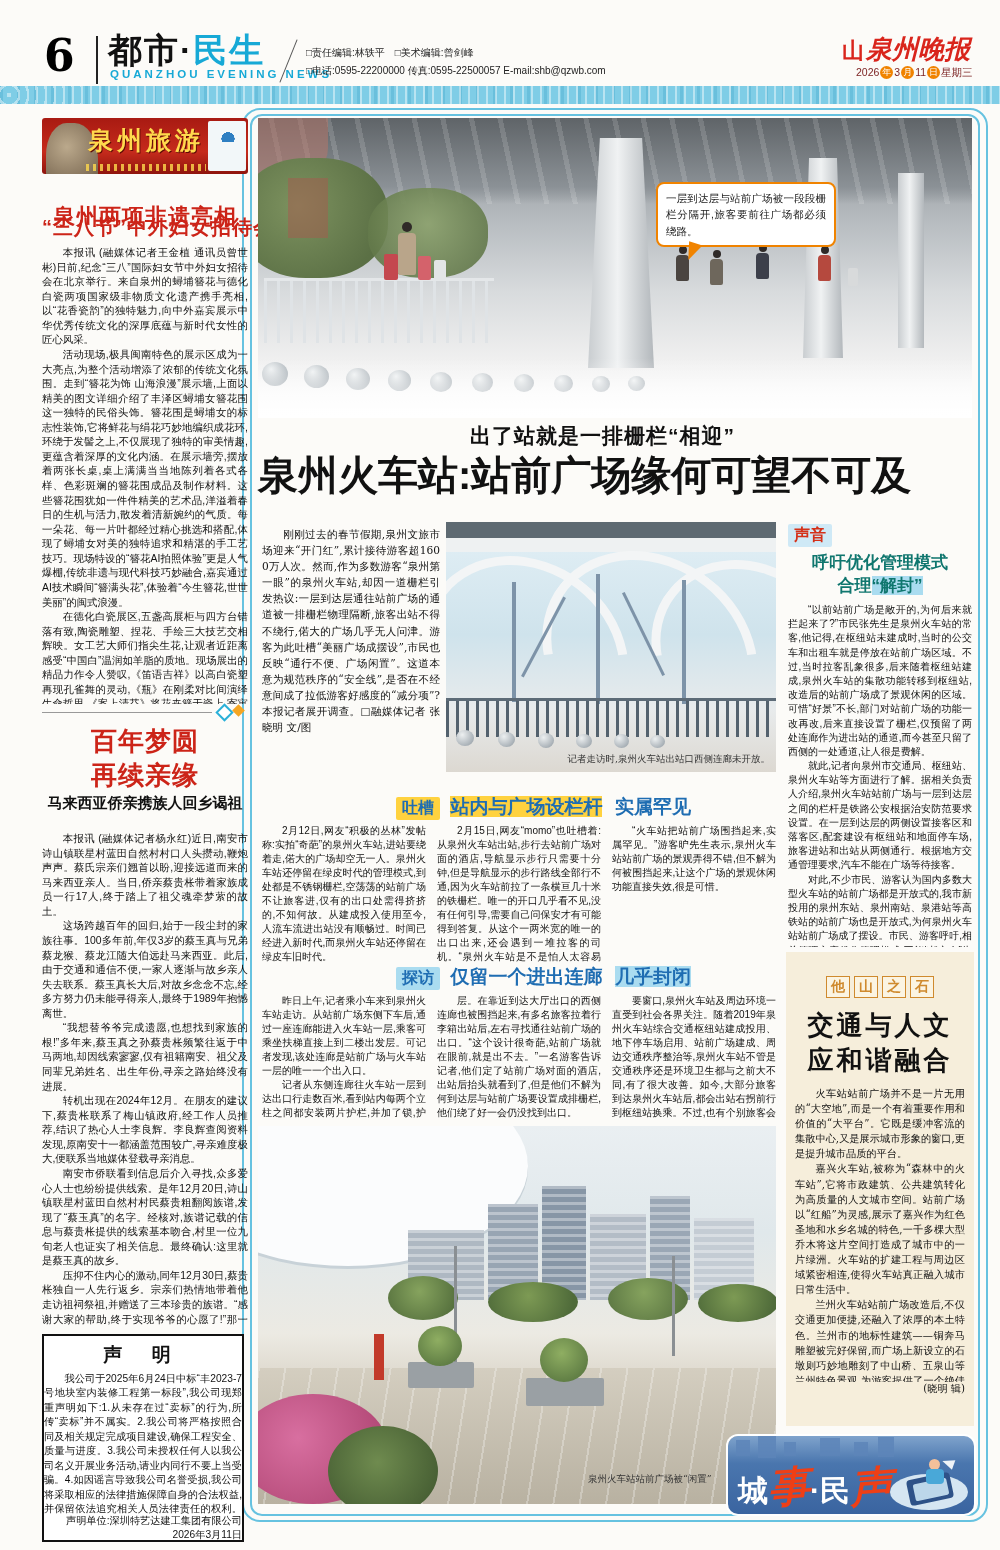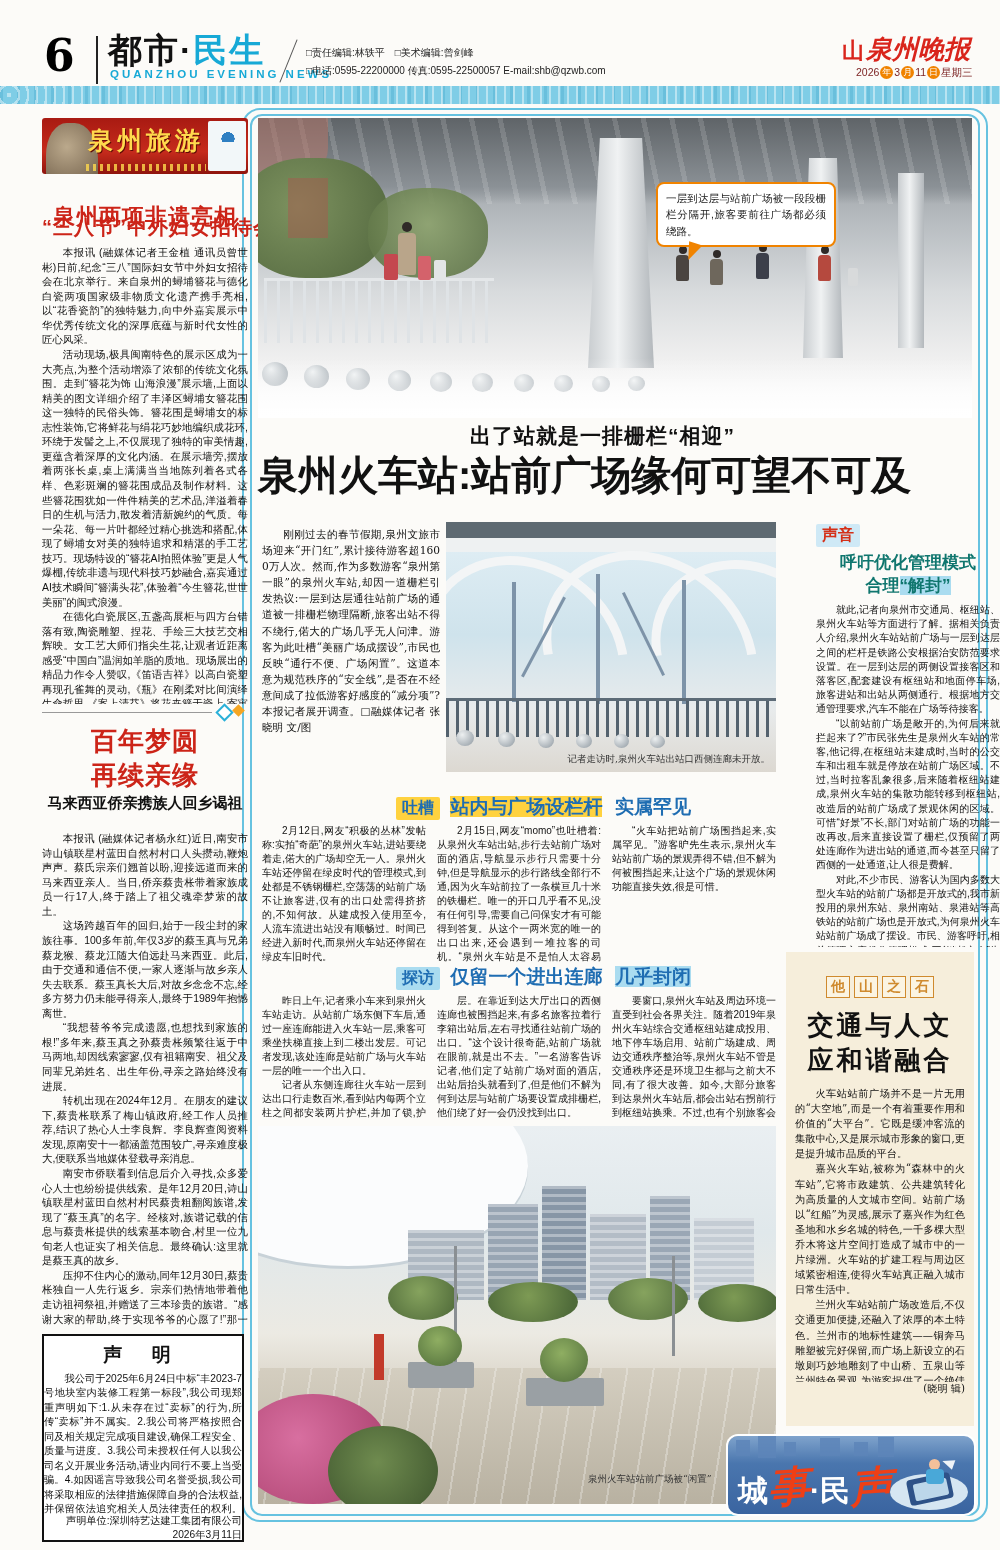--- a/index.html
+++ b/index.html
@@ -250,27 +250,27 @@
     <div class="ph2fence" style="left:0;top:176px;width:100%;height:36px;"></div>
     <div class="sph" style="left:10px;top:208px;width:18px;height:16px;"></div>
     <div class="sph" style="left:52px;top:210px;width:17px;height:15px;"></div>
     <div class="sph" style="left:92px;top:211px;width:16px;height:15px;"></div>
     <div class="sph" style="left:130px;top:212px;width:16px;height:14px;"></div>
     <div class="sph" style="left:168px;top:212px;width:15px;height:14px;"></div>
     <div class="sph" style="left:204px;top:213px;width:15px;height:13px;"></div>
     <div class="caption" style="right:6px;bottom:6px;">记者走访时,泉州火车站出站口西侧连廊未开放。</div>
   </div>
 
-  <div class="abs" style="left:788px;top:524px;width:184px;margin-left:28px;">
+  <div class="abs" style="left:788px;top:524px;width:184px;">
     <span class="chip chip-voice">声音</span>
     <div class="voice-title" style="margin-top:4px;">呼吁优化管理模式</div>
     <div class="voice-title"><span>合理</span><span class="hl-blue">“解封”</span></div>
     <div class="jus" style="margin-top:6px;height:344px;font-size:10px;line-height:1.42;">
+      <p>“以前站前广场是敞开的,为何后来就拦起来了?”市民张先生是泉州火车站的常客,他记得,在枢纽站未建成时,当时的公交车和出租车就是停放在站前广场区域。不过,当时拉客乱象很多,后来随着枢纽站建成,泉州火车站的集散功能转移到枢纽站,改造后的站前广场成了景观休闲的区域。可惜“好景”不长,部门对站前广场的功能一改再改,后来直接设置了栅栏,仅预留了两处连廊作为进出站的通道,而今甚至只留了西侧的一处通道,让人很是费解。</p>
       <p>就此,记者向泉州市交通局、枢纽站、泉州火车站等方面进行了解。据相关负责人介绍,泉州火车站站前广场与一层到达层之间的栏杆是铁路公安根据治安防范要求设置。在一层到达层的两侧设置接客区和落客区,配套建设有枢纽站和地面停车场,旅客进站和出站从两侧通行。根据地方交通管理要求,汽车不能在广场等待接客。</p>
-      <p>“以前站前广场是敞开的,为何后来就拦起来了?”市民张先生是泉州火车站的常客,他记得,在枢纽站未建成时,当时的公交车和出租车就是停放在站前广场区域。不过,当时拉客乱象很多,后来随着枢纽站建成,泉州火车站的集散功能转移到枢纽站,改造后的站前广场成了景观休闲的区域。可惜“好景”不长,部门对站前广场的功能一改再改,后来直接设置了栅栏,仅预留了两处连廊作为进出站的通道,而今甚至只留了西侧的一处通道,让人很是费解。</p>
       <p>对此,不少市民、游客认为国内多数大型火车站的站前广场都是开放式的,我市新投用的泉州东站、泉州南站、泉港站等高铁站的站前广场也是开放式,为何泉州火车站站前广场成了摆设。市民、游客呼吁,相关管理方应优化管理模式,不能以“安全”为由一封了之,应对通道合理“解封”。</p>
     </div>
   </div>
 
   <div class="abs" style="left:396px;top:794px;white-space:nowrap;">
     <span class="chip chip-yellow">吐槽</span>
     <span class="sect-title hl-yellow" style="margin-left:6px;">站内与广场设栏杆</span>
     <span class="sect-title" style="margin-left:8px;">实属罕见</span>
   </div>
   <div class="abs cols3" style="left:262px;top:824px;width:514px;height:138px;">

